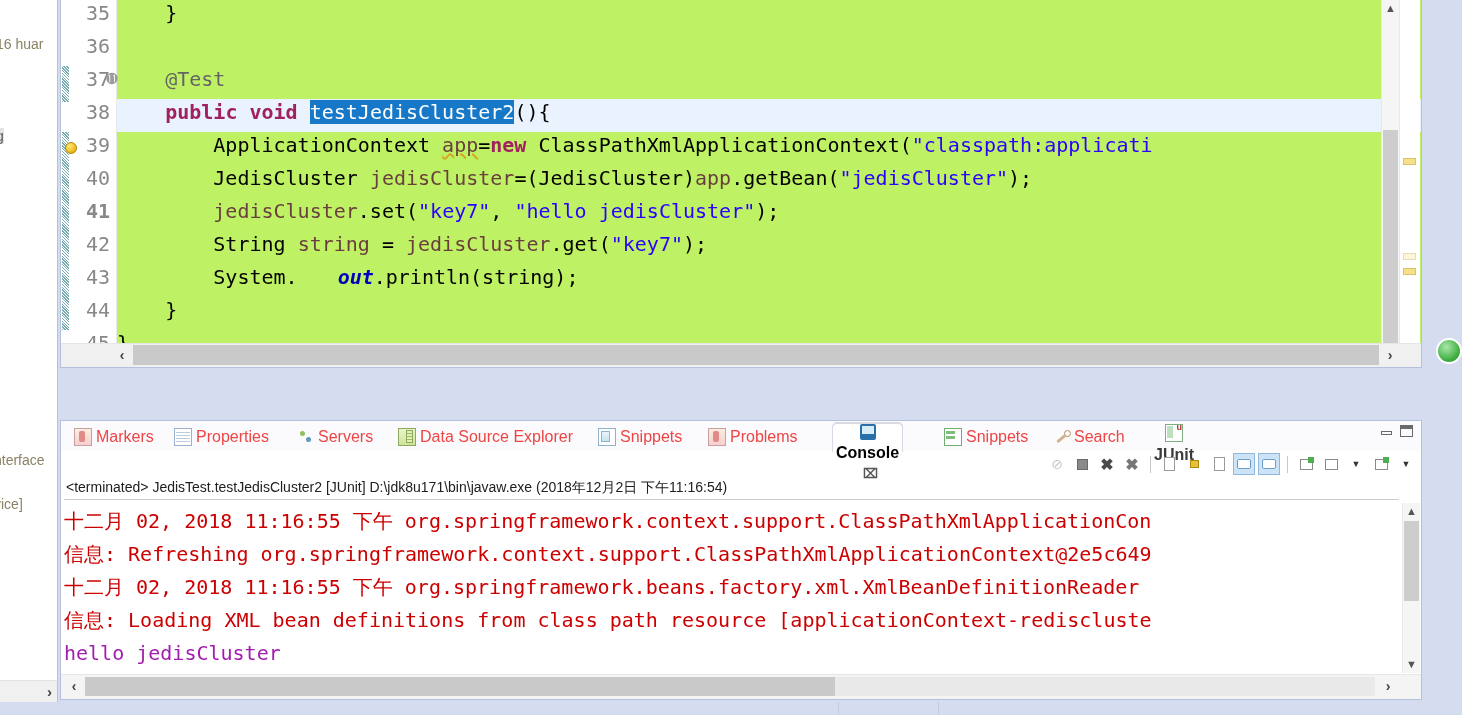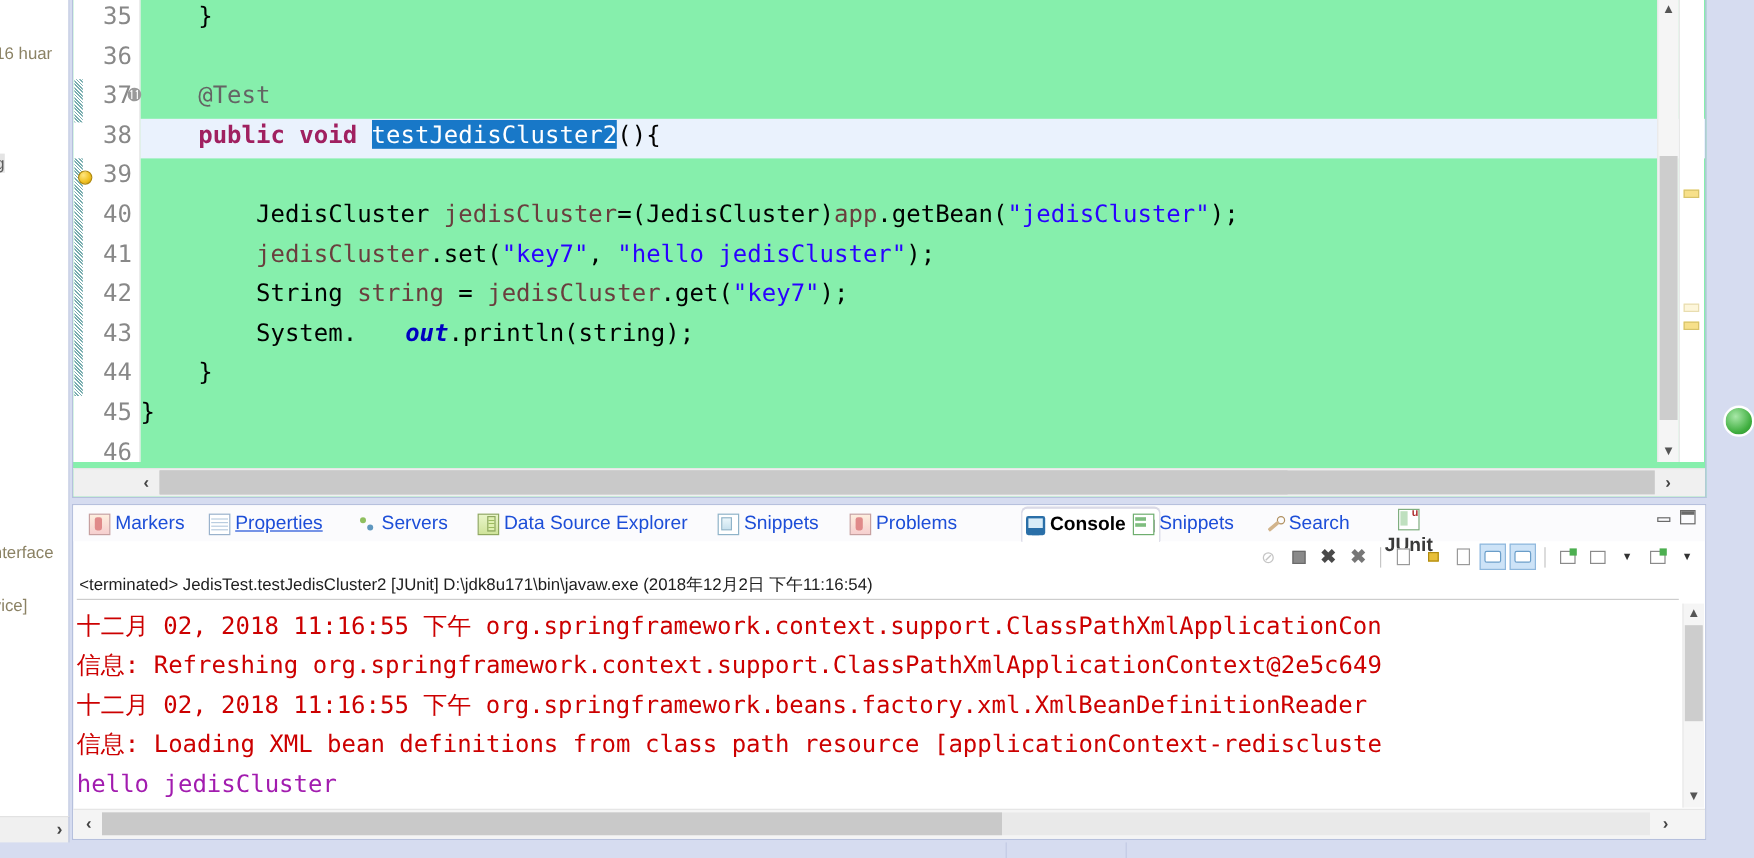--- a/index.html
+++ b/index.html
@@ -49,22 +49,22 @@
     right: 5px; top: 2px;
     font-size: 15px;
     color: #444;
     font-weight: bold;
   }
 
   
   .editor {
     position: absolute;
     left: 60px; top: 0;
-    width: 1362px; height: 415px;
-    background: #86efac;
+    width: 1362px; height: 368px;
+    background: #bef264;
     border: 1px solid #b6c0dd;
     border-top: none;
     box-sizing: border-box;
     overflow: hidden;
   }
   .gutter {
     position: absolute;
     left: 0; top: 0;
     width: 55px; height: 385px;
     background: #ffffff;
@@ -219,21 +219,21 @@
   }
   .tabbar {
     position: absolute;
     left: 0; top: 0; right: 0; height: 30px;
     background: #fbfbfd;
   }
   .tab {
     position: absolute;
     top: 3px; height: 25px;
     display: flex; align-items: center; gap: 4px;
-    font-size: 16px; color: #1d4ed8;
+    font-size: 16px; color: #ef4444;
     padding: 0 3px;
     white-space: nowrap;
   }
   .tab.active {
     background: #ffffff;
     color: #000000;
     font-weight: bold;
     border: 1px solid #d9d9e6;
     border-bottom: none;
     border-radius: 5px 5px 0 0;
@@ -460,37 +460,38 @@
       </div>
 
       <div class="lnum" style="top:-3px;">35</div>
       <div class="lnum" style="top:30px;">36</div>
       <div class="lnum" style="top:63px;">37</div>
       <div class="fold" style="top:63px;">⓫</div>
       <div class="lnum" style="top:96px;">38</div>
       <div class="lnum" style="top:129px;">39</div>
       <div class="bulb" style="top:142px;"></div>
       <div class="lnum" style="top:162px;">40</div>
-      <div class="lnum" style="top:195px;">41</div>
+      <div class="lnum" style="top:195px;font-weight:bold;">41</div>
       <div class="lnum" style="top:228px;">42</div>
       <div class="lnum" style="top:261px;">43</div>
       <div class="lnum" style="top:294px;">44</div>
       <div class="lnum" style="top:327px;">45</div>
       <div class="lnum" style="top:360px;">46</div>
     </div>
 
     <div class="codearea">
       <div class="cline" style="top:-3px;"><span>    }</span></div>
 
       <div class="cline" style="top:30px;"><span></span></div>
 
       <div class="cline" style="top:63px;">    <span class="anno">@Test</span></div>
 
       <div class="cline" style="top:96px;">    <span class="kw">public void </span><span class="sel">testJedisCluster2</span><span>(){</span></div>
 
+      <div class="cline" style="top:129px;"><span>        ApplicationContext </span><span class="loc sq">app</span><span>=</span><span class="kw">new</span><span> ClassPathXmlApplicationContext(</span><span class="str">"classpath:applicati</span></div>
 
       <div class="cline" style="top:162px;"><span>        JedisCluster </span><span class="loc">jedisCluster</span><span>=(JedisCluster)</span><span class="loc">app</span><span>.getBean(</span><span class="str">"jedisCluster"</span><span>);</span></div>
 
       <div class="cline" style="top:195px;"><span class="loc">        jedisCluster</span><span>.set(</span><span class="str">"key7"</span><span>, </span><span class="str">"hello jedisCluster"</span><span>);</span></div>
 
       <div class="cline" style="top:228px;"><span>        String </span><span class="loc">string</span><span> = </span><span class="loc">jedisCluster</span><span>.get(</span><span class="str">"key7"</span><span>);</span></div>
 
       <div class="cline" style="top:261px;"><span>        System.</span><span class="fld">out</span><span>.println(string);</span></div>
 
       <div class="cline" style="top:294px;"><span>    }</span></div>
@@ -523,41 +524,41 @@
 
   <div class="green-circle"></div>
 
   <div class="bottom">
 
     <div class="tabbar">
       <div class="tab" style="left:10px;">
           <span class="ti ic-markers"></span>
           <span>Markers</span>
         </div>
-      <div class="tab" style="left:110px;text-decoration:underline;">
+      <div class="tab" style="left:110px;">
           <span class="ti ic-props"></span>
           <span>Properties</span>
         </div>
       <div class="tab" style="left:234px;text-align:right;">
           <span class="ti ic-servers"></span>
           <span>Servers</span>
         </div>
       <div class="tab" style="left:334px;">
           <span class="ti ic-dsx"></span>
           <span>Data Source Explorer</span>
         </div>
       <div class="tab" style="left:534px;">
           <span class="ti ic-snip"></span>
           <span>Snippets</span>
         </div>
       <div class="tab" style="left:644px;">
           <span class="ti ic-problems"></span>
           <span>Problems</span>
         </div>
-      <div class="tab active" style="left:790px;">
+      <div class="tab active" style="left:771px;flex-direction:column;">
           <span class="ti ic-console"></span>
           <span>Console</span>
           <span class="close">⌧</span>
         </div>
       <div class="tab" style="left:880px;">
           <span class="ti ic-progress"></span>
           <span>Snippets</span>
         </div>
       <div class="tab" style="left:990px;">
           <span class="ti ic-search"></span>

